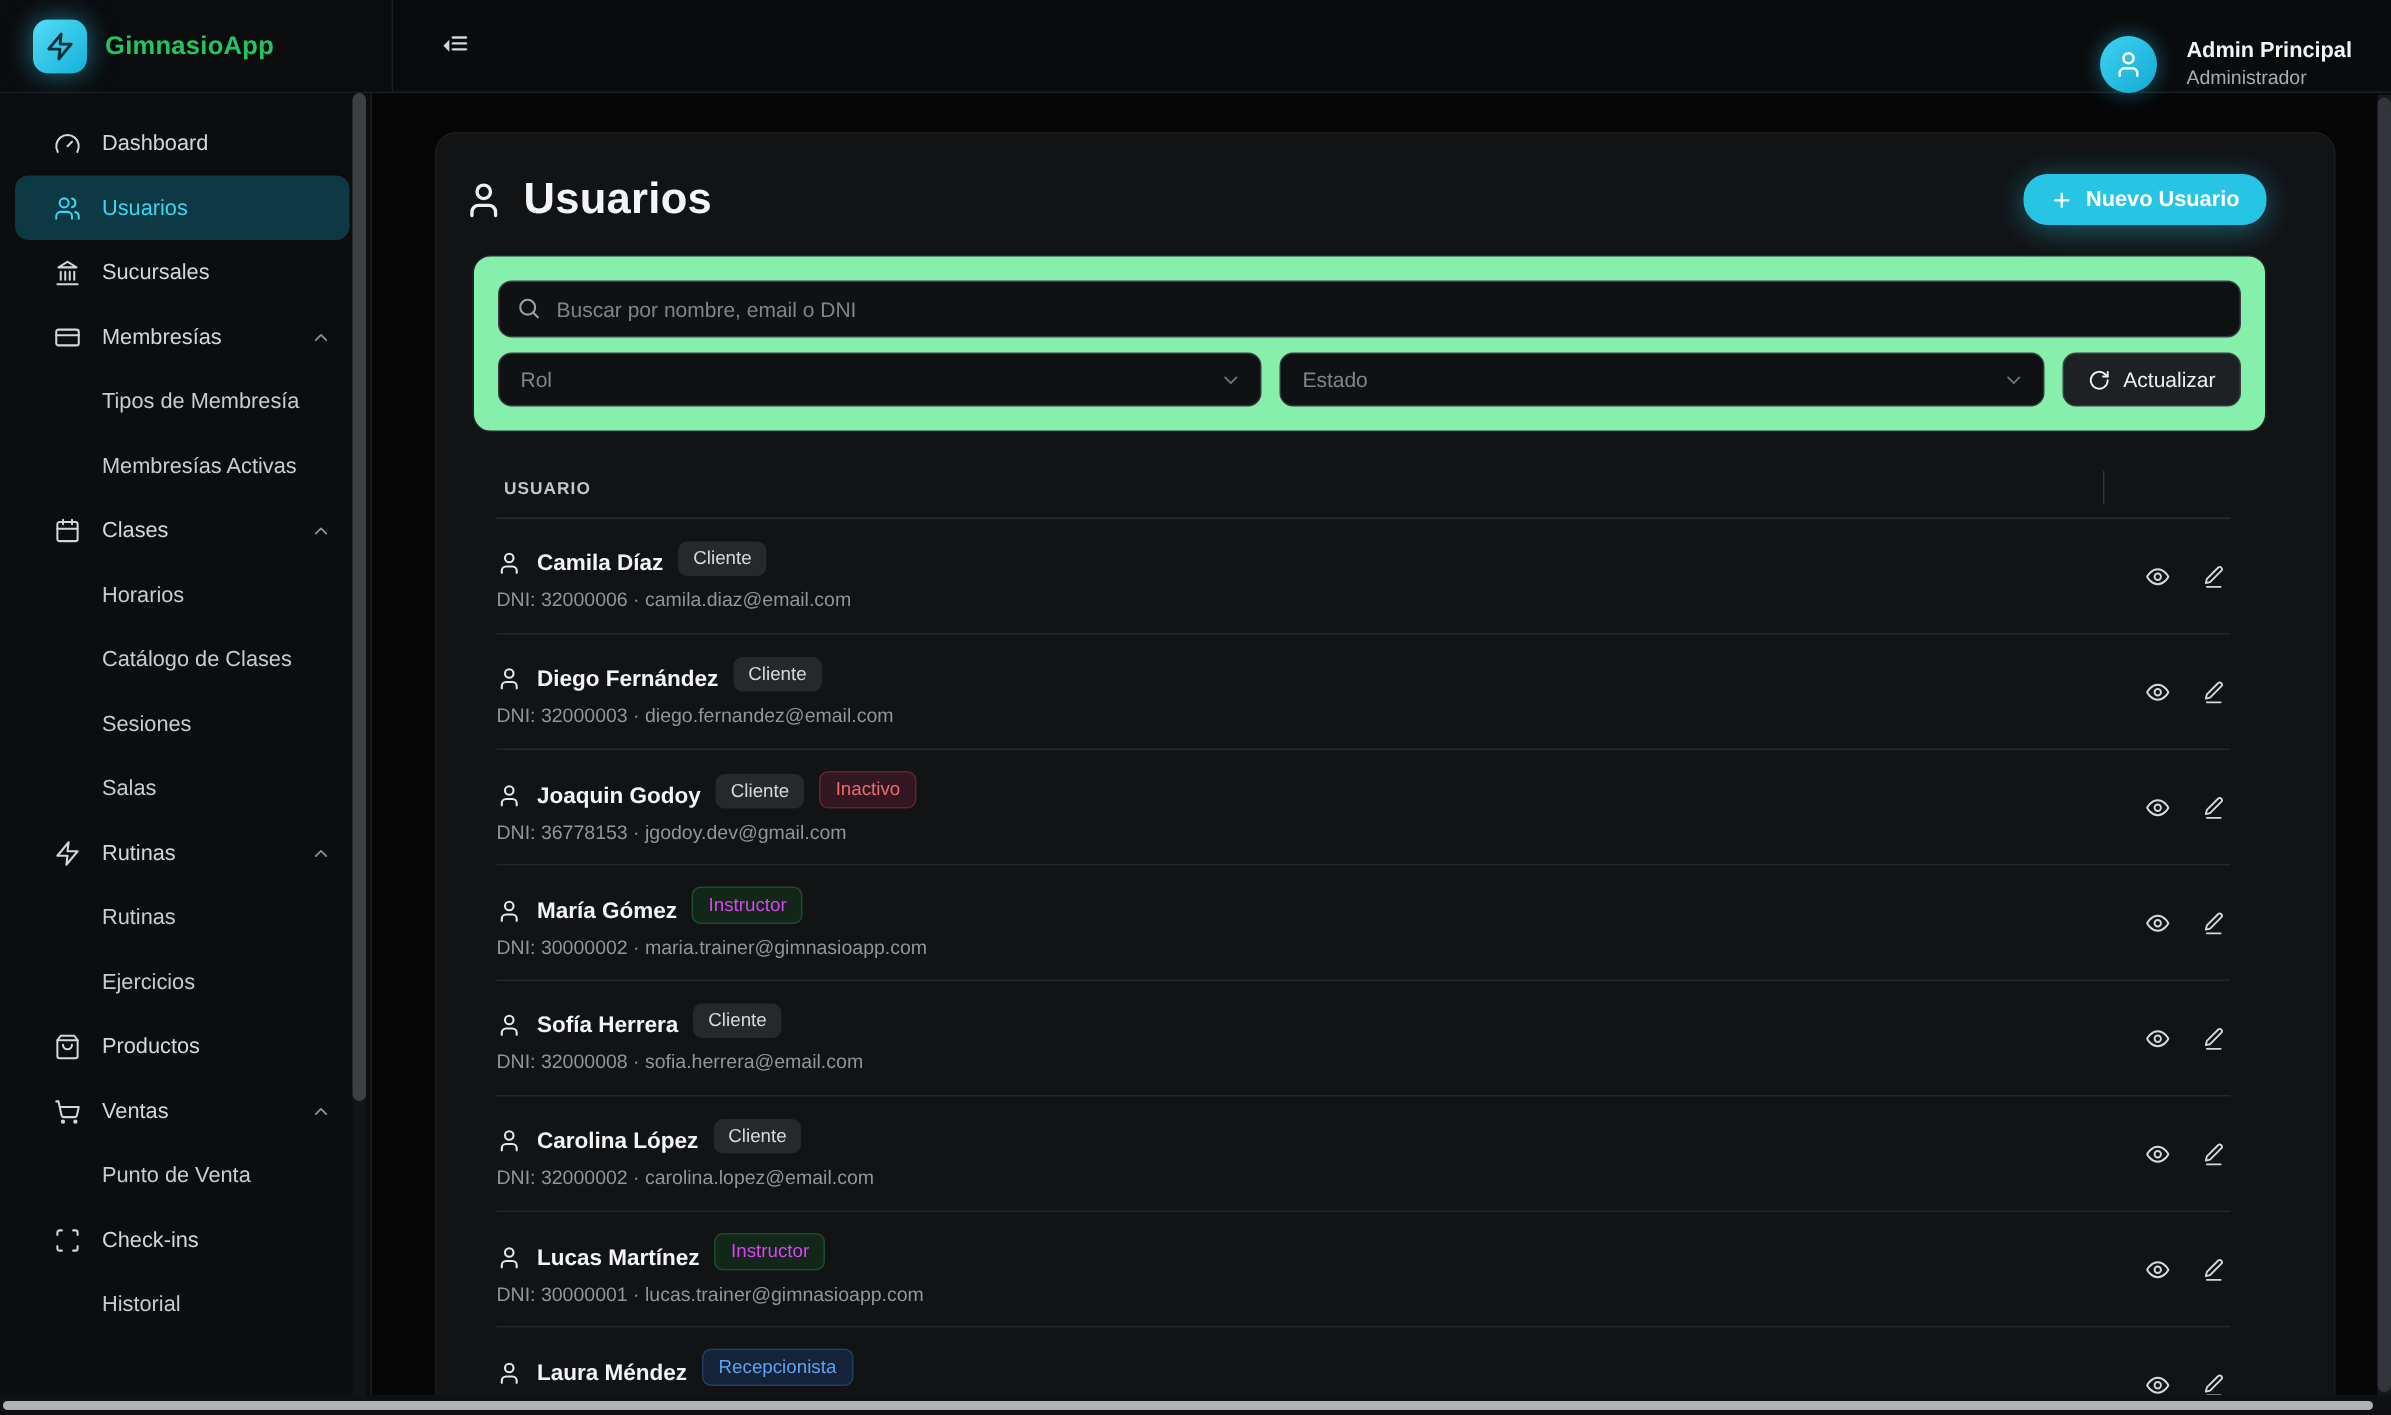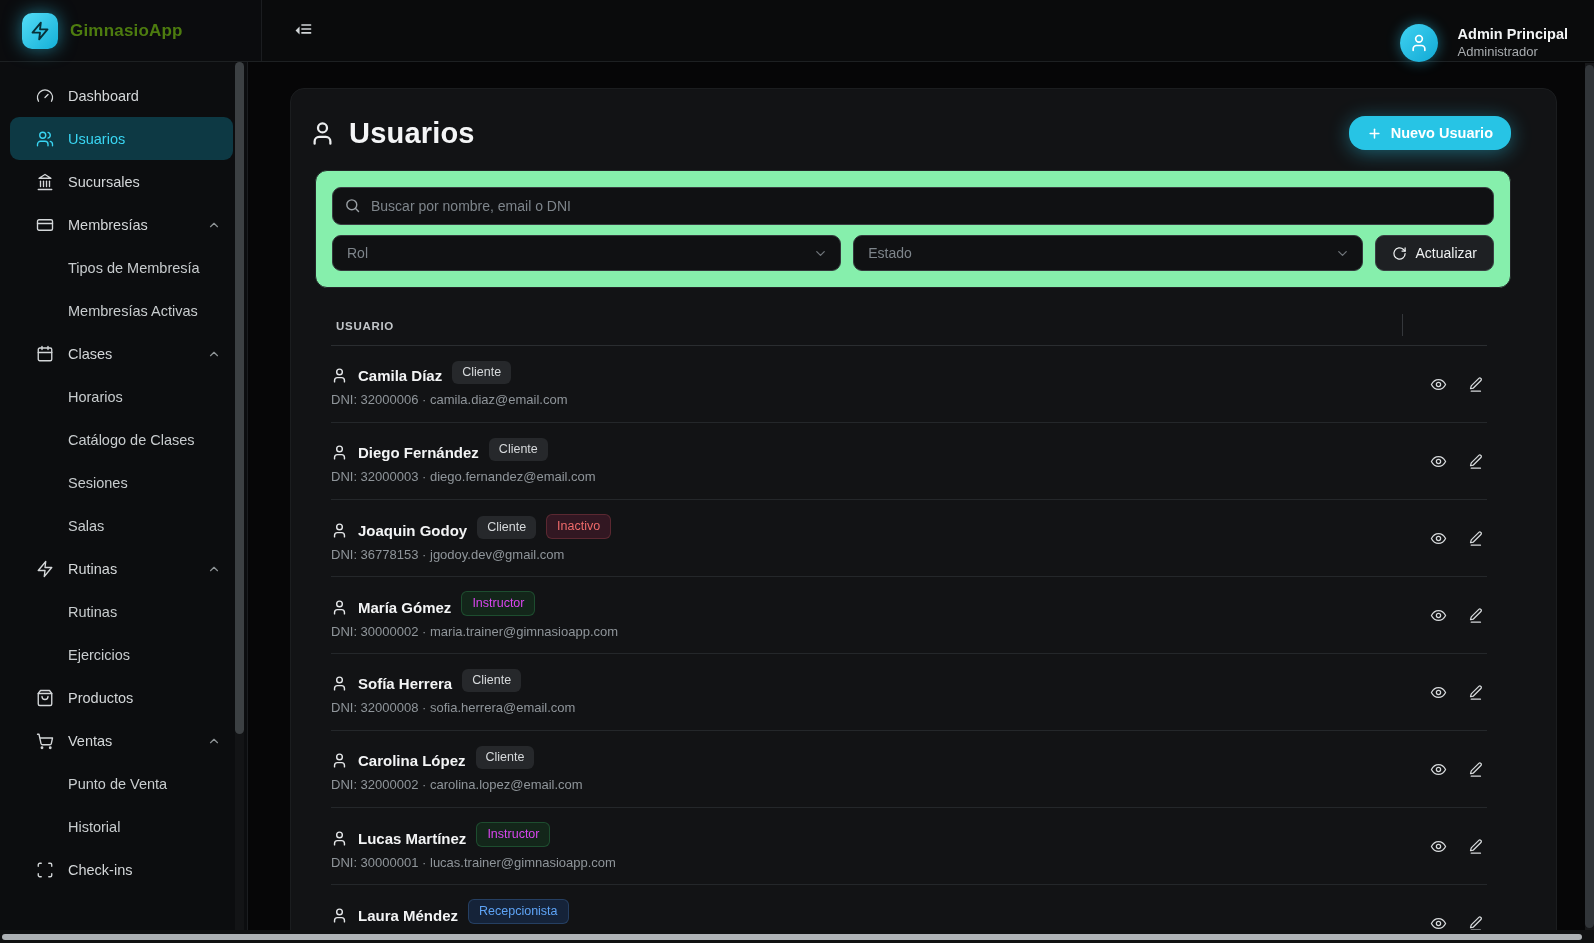--- a/index.html
+++ b/index.html
@@ -9,21 +9,21 @@
   
   .topbar { position:fixed; top:0; left:0; right:0; height:62px; background:#0a0b0c;
     border-bottom:1px solid #1d2022; display:flex; z-index:20; }
   .topbar-left { width:262px; height:100%; display:flex; align-items:center; gap:12px;
     padding-left:22px; border-right:1px solid #1b1d20; background:#0b0c0e; }
   .logo-box { width:36px; height:36px; border-radius:10px;
     background:linear-gradient(135deg,#54dcf6,#14b0d8);
     box-shadow:0 0 18px rgba(45,200,235,.55); display:flex; align-items:center; justify-content:center; }
   .logo-box svg { width:20px; height:20px; stroke:#073038; fill:none; stroke-width:2.2;
     stroke-linecap:round; stroke-linejoin:round; }
-  .app-name { font-size:17px; font-weight:700; color:#4d7c0f; letter-spacing:.2px; }
+  .app-name { font-size:17px; font-weight:700; color:#22c55e; letter-spacing:.2px; }
   .topbar-main { flex:1; display:flex; align-items:center; justify-content:space-between;
     padding:0 26px 0 26px; }
   .collapse-btn { width:30px; height:30px; display:flex; align-items:center; justify-content:center;
     background:none; border:none; cursor:pointer; }
   .collapse-btn svg { width:19px; height:19px; stroke:#d2d6d8; fill:#d2d6d8; stroke-width:2;
     stroke-linecap:round; stroke-linejoin:round; }
   .userbox { display:flex; align-items:center; gap:20px;margin-top:24px; }
   .avatar { width:38px; height:38px; border-radius:50%;
     background:linear-gradient(135deg,#3fd2f2,#12a9d4);
     box-shadow:0 0 14px rgba(45,200,235,.45); display:flex; align-items:center; justify-content:center; }
@@ -298,35 +298,35 @@
       <svg viewBox="0 0 24 24">
             <polyline points="18 15 12 9 6 15"></polyline>
           </svg>
     </span>
   </div>
       <div class="side-item sub">
 
     <span class="side-label">Punto de Venta</span>
 
   </div>
-      <div class="side-item sub">
-
-    <span class="side-label">Historial</span>
-
-  </div>
       <div class="side-item">
     <span class="side-icon">
           <svg viewBox="0 0 24 24">
             <path d="M3 7V5a2 2 0 0 1 2-2h2"></path>
             <path d="M17 3h2a2 2 0 0 1 2 2v2"></path>
             <path d="M21 17v2a2 2 0 0 1-2 2h-2"></path>
             <path d="M7 21H5a2 2 0 0 1-2-2v-2"></path>
           </svg>
         </span>
     <span class="side-label">Check-ins</span>
+
+  </div>
+      <div class="side-item sub">
+
+    <span class="side-label">Historial</span>
 
   </div>
     </div>
   <div class="side-scroll">
     <div class="side-thumb"></div>
   </div>
 </nav>
 
 <main class="main">
   <section class="card">

